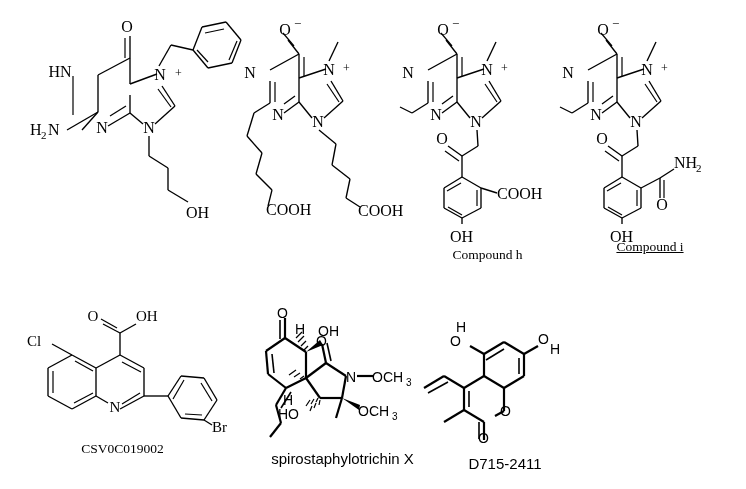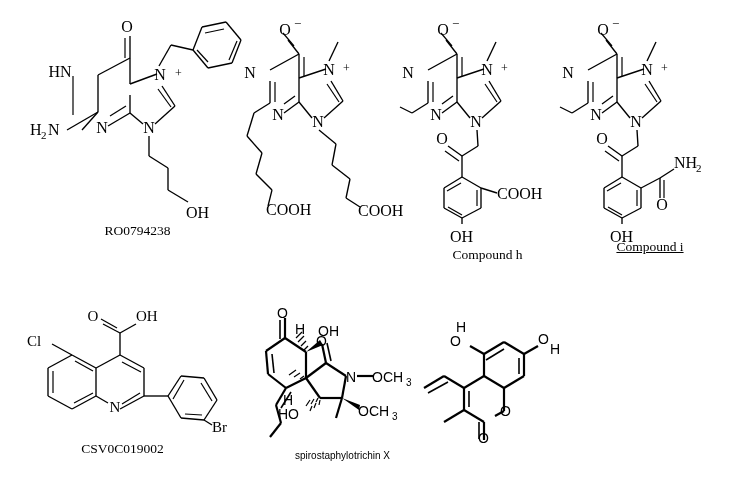--- a/index.html
+++ b/index.html
@@ -24,21 +24,21 @@
     color: #000000;
     white-space: nowrap;
     line-height: 1;
   }
   .caption.serif {
     font-family: "Liberation Serif", serif;
     font-size: 13.5px;
   }
   .caption.sans {
     font-family: "Liberation Sans", sans-serif;
-    font-size: 10px;
+    font-size: 15px;
   }
   svg { display: block; overflow: visible; }
   svg text { fill: #000; }
   .serif-lbl { font-family: "Liberation Serif", serif; }
   .sans-lbl  { font-family: "Liberation Sans", sans-serif; }
   .bond { stroke: #000; fill: none; stroke-linecap: butt; }
   .b-thin  { stroke-width: 1.35; }
   .b-thick { stroke-width: 2.2; }
   .wedge { fill: #000; stroke: none; }
   .hashb { stroke: #000; stroke-width: 1.2; }
@@ -98,21 +98,20 @@
         <text x="119" y="125">N</text>
       </g>
       <text class="serif-lbl" x="145" y="69" font-size="12">+</text>
       <g class="serif-lbl" font-size="16">
         <text x="0" y="127">H</text>
           <text x="11" y="131" font-size="11">2</text>
           <text x="18" y="127">N</text>
       </g>
       <text class="serif-lbl" x="156" y="210" font-size="16">OH</text>
     </svg>
-    <div class="caption serif" style="left:0; top:0; position:static; width:215px; margin-top:4px;">RO0794238</div>
   </div>
 
   <div class="structure" style="left:242px; top:10px;">
     <svg width="190" height="210" viewBox="0 0 190 210">
       <g class="bond b-thin">
 
         <line x1="57" y1="44" x2="28" y2="60"></line>
         <line x1="28" y1="71" x2="28" y2="93"></line>
         <line x1="33" y1="72" x2="33" y2="92" stroke-width="1.2"></line>
         <line x1="28" y1="93" x2="12" y2="103"></line>
@@ -448,15 +447,16 @@
       </g>
       <g class="sans-lbl" font-size="14">
         <text x="16" y="20">H</text>
         <text x="10" y="34">O</text>
         <text x="98" y="32">O</text>
         <text x="110" y="42">H</text>
         <text x="60" y="104">O</text>
         <text x="38" y="131">O</text>
       </g>
     </svg>
+    <div class="caption sans" style="position:static; width:130px; margin-top:14px;">D715-2411</div>
   </div>
 
 </div>
 
 </body></html>

